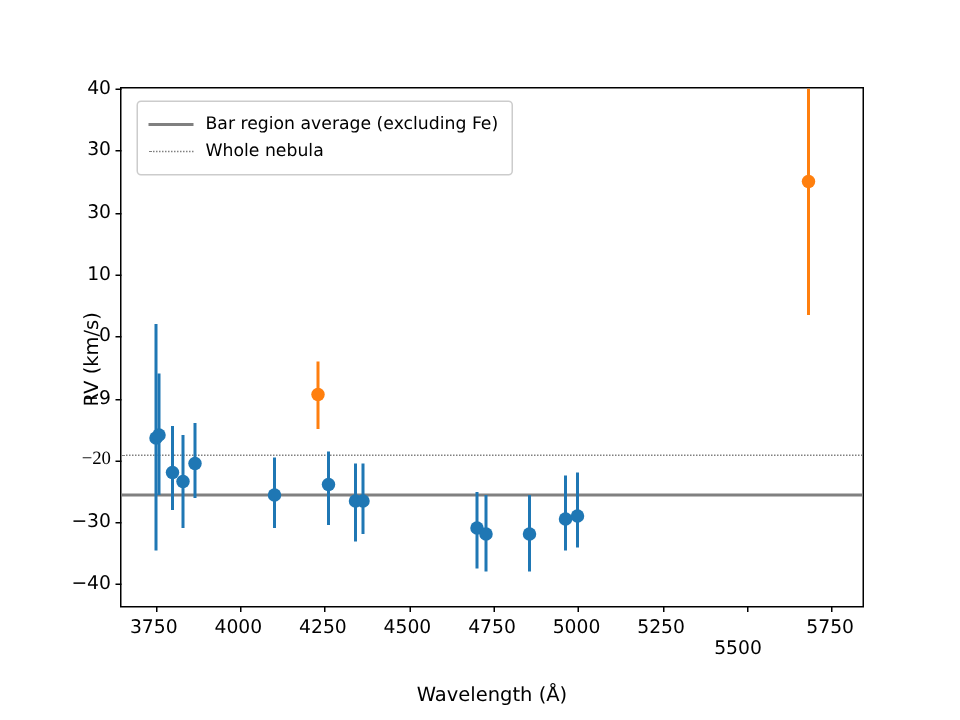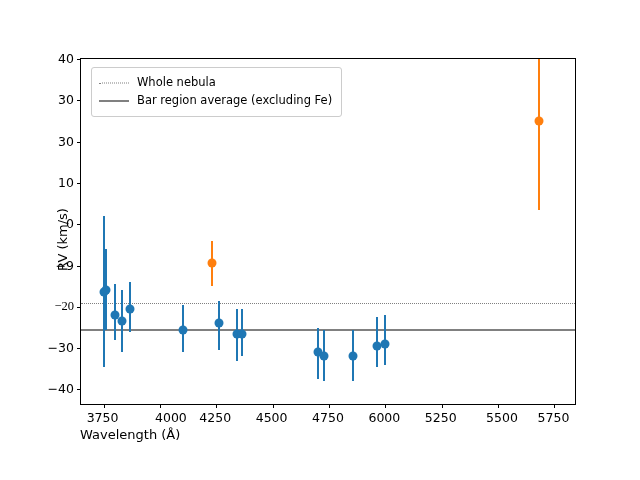--- a/index.html
+++ b/index.html
@@ -80,23 +80,23 @@
     color: #000000;
     transform: rotate(-90deg);
     transform-origin: center center;
     width: 140px;
     text-align: center;
     white-space: nowrap;
   }
   #xlabel {
     position: absolute;
     left: 80px;
-    top: 427px;
+    top: 456px;
     width: 496px;
-    text-align: left;
+    text-align: center;
     font-size: 13px;
     color: #000000;
   }
 
   
   .hline-solid {
     position: absolute;
     left: 0;
     width: 100%;
     height: 2.0px;
@@ -209,29 +209,29 @@
         <div class="errbar" style="left: 304.364px; top: 256.119px; height: 49.5714px; background: rgb(31, 119, 180);"></div>
         <div class="marker s-blue" style="left: 304.364px; top: 285.036px;"></div>
         <div class="errbar" style="left: 130.764px; top: 181.762px; height: 45.4405px; background: rgb(255, 127, 14);"></div>
         <div class="marker s-orange" style="left: 130.764px; top: 204.482px;"></div>
         <div class="errbar" style="left: 457.673px; top: 0px; height: 150.78px; background: rgb(255, 127, 14);"></div>
         <div class="marker s-orange" style="left: 457.673px; top: 61.9643px;"></div>
       </div>
     <div id="legend">
         <div class="legend-row">
           <div class="legend-swatch">
+            <div class="ls-solid"></div>
+          </div>
+          <span class="legend-text">Bar region average (excluding Fe)</span>
+        </div>
+        <div class="legend-row">
+          <div class="legend-swatch">
             <div class="ls-dotted"></div>
           </div>
           <span class="legend-text">Whole nebula</span>
-        </div>
-        <div class="legend-row">
-          <div class="legend-swatch">
-            <div class="ls-solid"></div>
-          </div>
-          <span class="legend-text">Bar region average (excluding Fe)</span>
         </div>
       </div>
   <div class="ytick-mark" style="top: 330.476px;"></div>
       <div class="ytick-mark" style="top: 289.167px;"></div>
       <div class="ytick-mark" style="top: 247.857px;"></div>
       <div class="ytick-mark" style="top: 206.548px;"></div>
       <div class="ytick-mark" style="top: 165.238px;"></div>
       <div class="ytick-mark" style="top: 123.929px;"></div>
       <div class="ytick-mark" style="top: 82.619px;"></div>
       <div class="ytick-mark" style="top: 41.3095px;"></div>
@@ -253,26 +253,26 @@
       <div class="ytick-label" style="top: 247.857px; font-family: Liberation Serif, serif;">−20</div>
       <div class="ytick-label" style="top: 206.548px;">−9</div>
       <div class="ytick-label" style="top: 165.238px;">0</div>
       <div class="ytick-label" style="top: 123.929px;">10</div>
       <div class="ytick-label" style="top: 82.619px;">30</div>
       <div class="ytick-label" style="top: 41.3095px;">30</div>
       <div class="ytick-label" style="top: 0px;">40</div>
     </div>
   <div id="xtick-labels">
       <div class="xtick-label" style="left: 22.5455px;">3750</div>
-      <div class="xtick-label" style="left: 78.9091px; margin-left: 12px;">4000</div>
+      <div class="xtick-label" style="left: 78.9091px;">4000</div>
       <div class="xtick-label" style="left: 135.273px;">4250</div>
       <div class="xtick-label" style="left: 191.636px;">4500</div>
       <div class="xtick-label" style="left: 248px;">4750</div>
-      <div class="xtick-label" style="left: 304.364px;">6000</div>
+      <div class="xtick-label" style="left: 304.364px;">5000</div>
       <div class="xtick-label" style="left: 360.727px;">5250</div>
-      <div class="xtick-label" style="left: 422px;">5500</div>
+      <div class="xtick-label" style="left: 412px; margin-top: 14px;">5500</div>
       <div class="xtick-label" style="left: 473.455px; text-align: center;">5750</div>
     </div>
 
   <div id="ylabel">RV (km/s)</div>
   <div id="xlabel">Wavelength (Å)</div>
 
 </div>
 
 </body></html>

